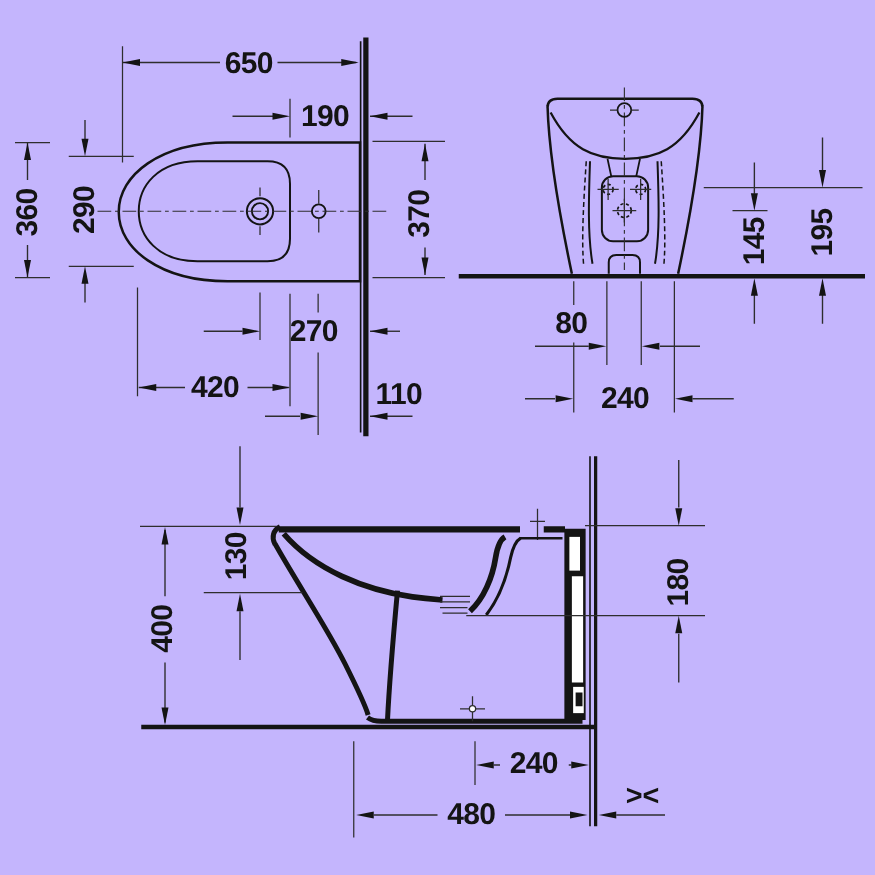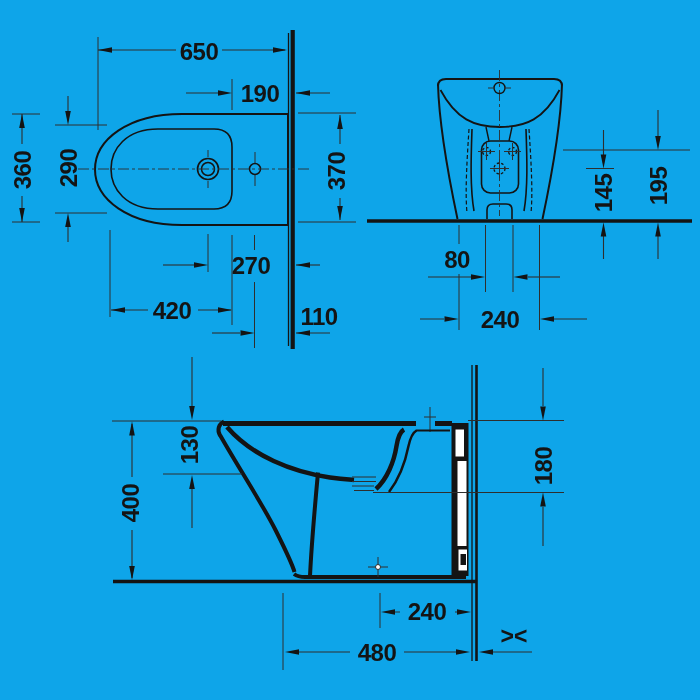--- a/index.html
+++ b/index.html
@@ -1,16 +1,16 @@
 <!DOCTYPE html>
 <html><head>
 <meta charset="utf-8">
 <style>
   html,body{margin:0;padding:0;background:#fff;}
-  .stage{width:700px;height:700px;position:relative;background:#0ea5e9;overflow:hidden;}
+  .stage{width:700px;height:700px;position:relative;background:#c4b5fd;overflow:hidden;}
   svg{display:block;}
   .dim-text{
     font-family:"Liberation Sans","DejaVu Sans",sans-serif;
     font-weight:700;
     font-size:24px;
     letter-spacing:-0.5px;
     fill:#141414;
   }
   .sym-text{
     font-family:"Liberation Sans","DejaVu Sans",sans-serif;

